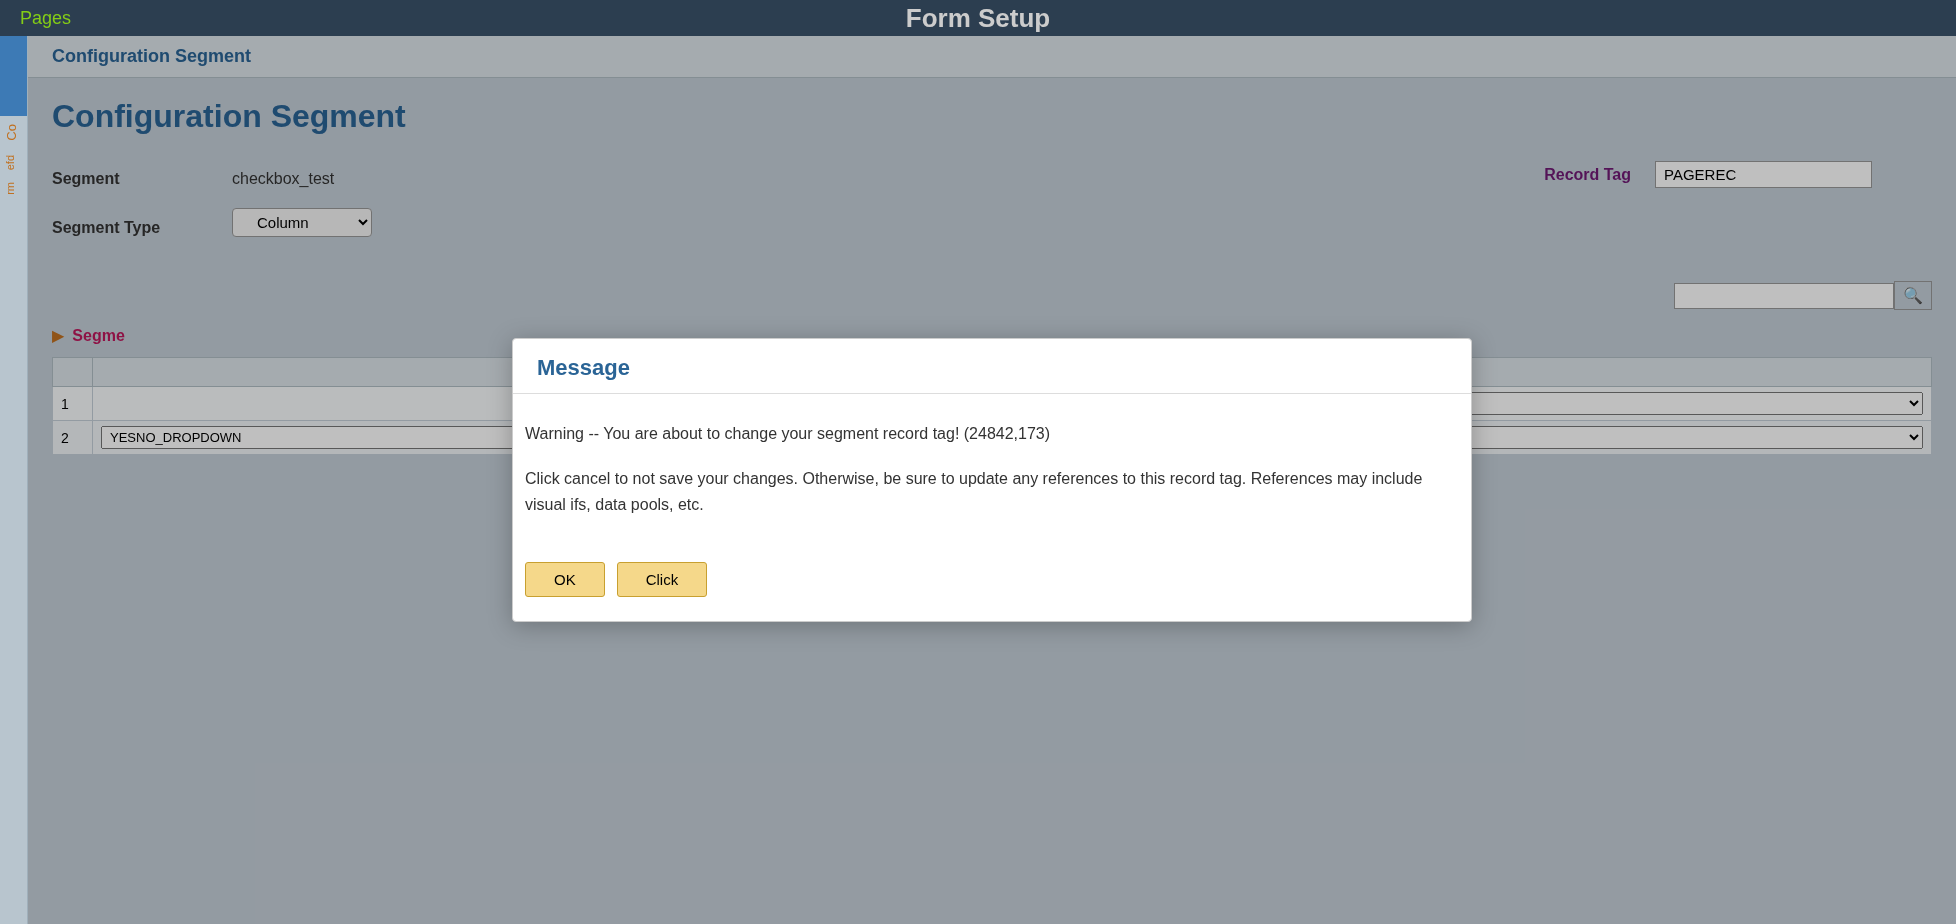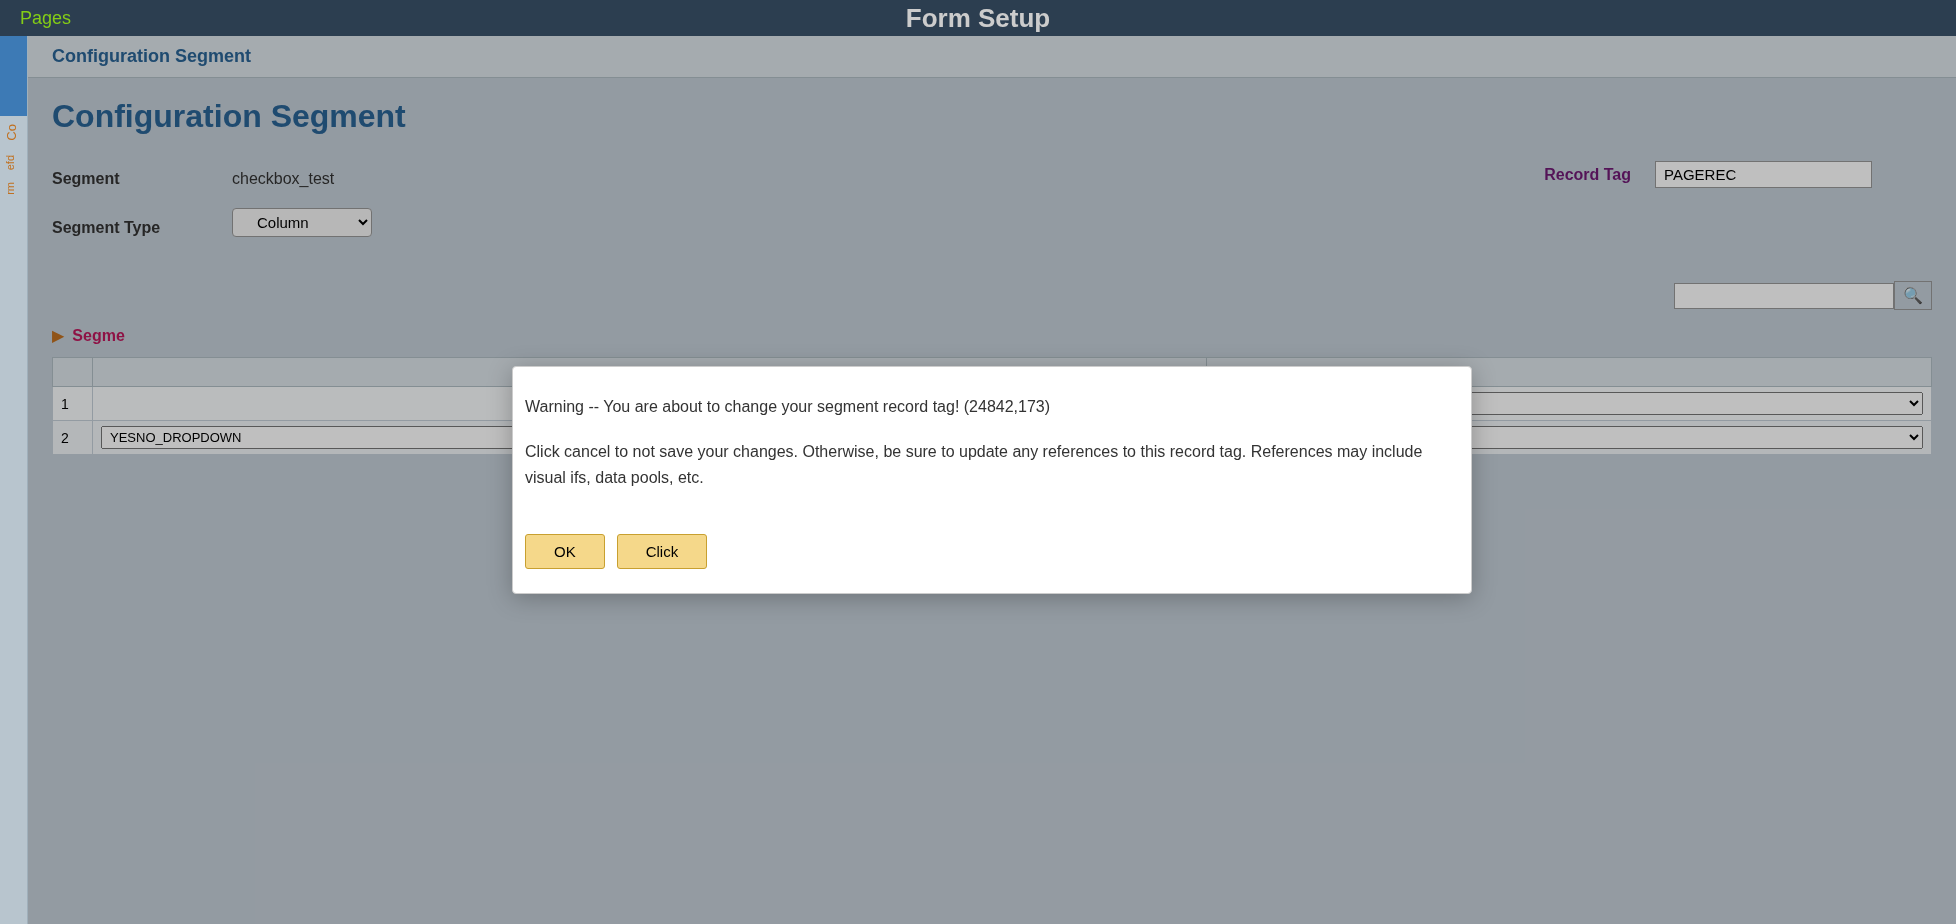--- a/index.html
+++ b/index.html
@@ -384,20 +384,23 @@
                 <option>Center</option>
               </select>
             </td>
           </tr>
         </tbody>
       </table>
     </div>
 
     <div class="overlay-backdrop">
       <div class="dialog">
+        <div class="dialog-header">
+          <span class="dialog-title">Message</span>
+        </div>
         <div class="dialog-body">
           <p class="dialog-warning-text">Warning -- You are about to change your segment record tag! (24842,173)</p>
           <p class="dialog-info-text">Click cancel to not save your changes. Otherwise, be sure to update any references to this record tag. References may include visual ifs, data pools, etc.</p>
           <div class="dialog-buttons">
             <button class="btn-ok">OK</button>
             <button class="btn-cancel">Click</button>
           </div>
         </div>
       </div>
     </div>

